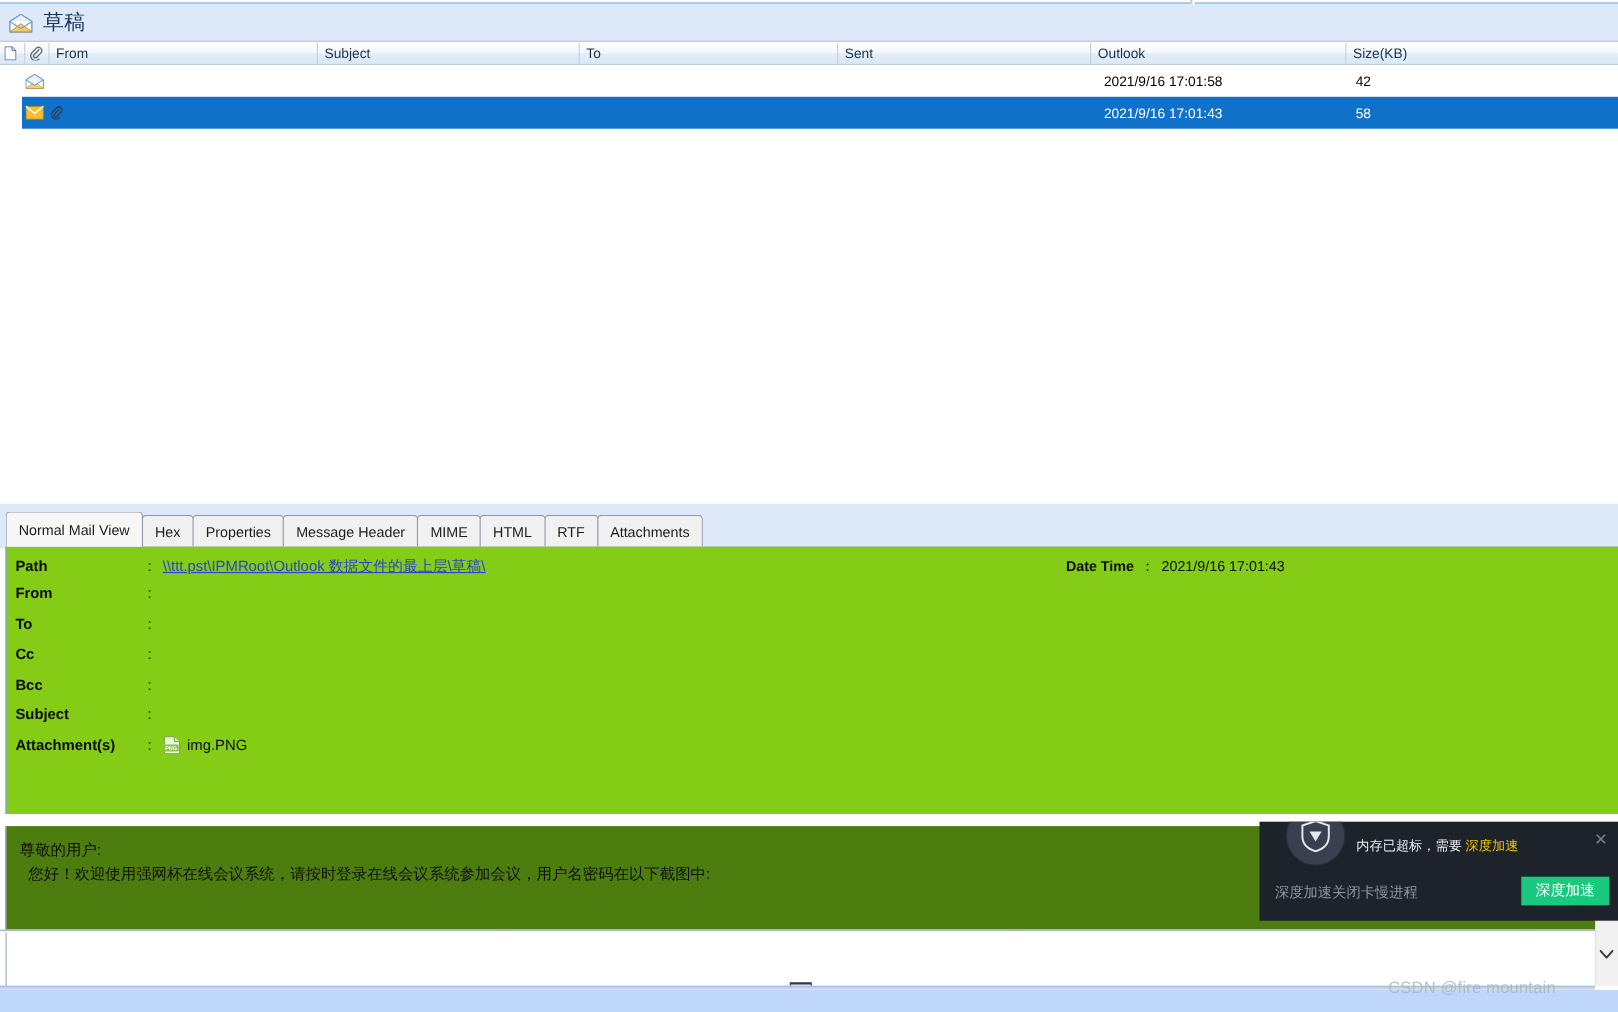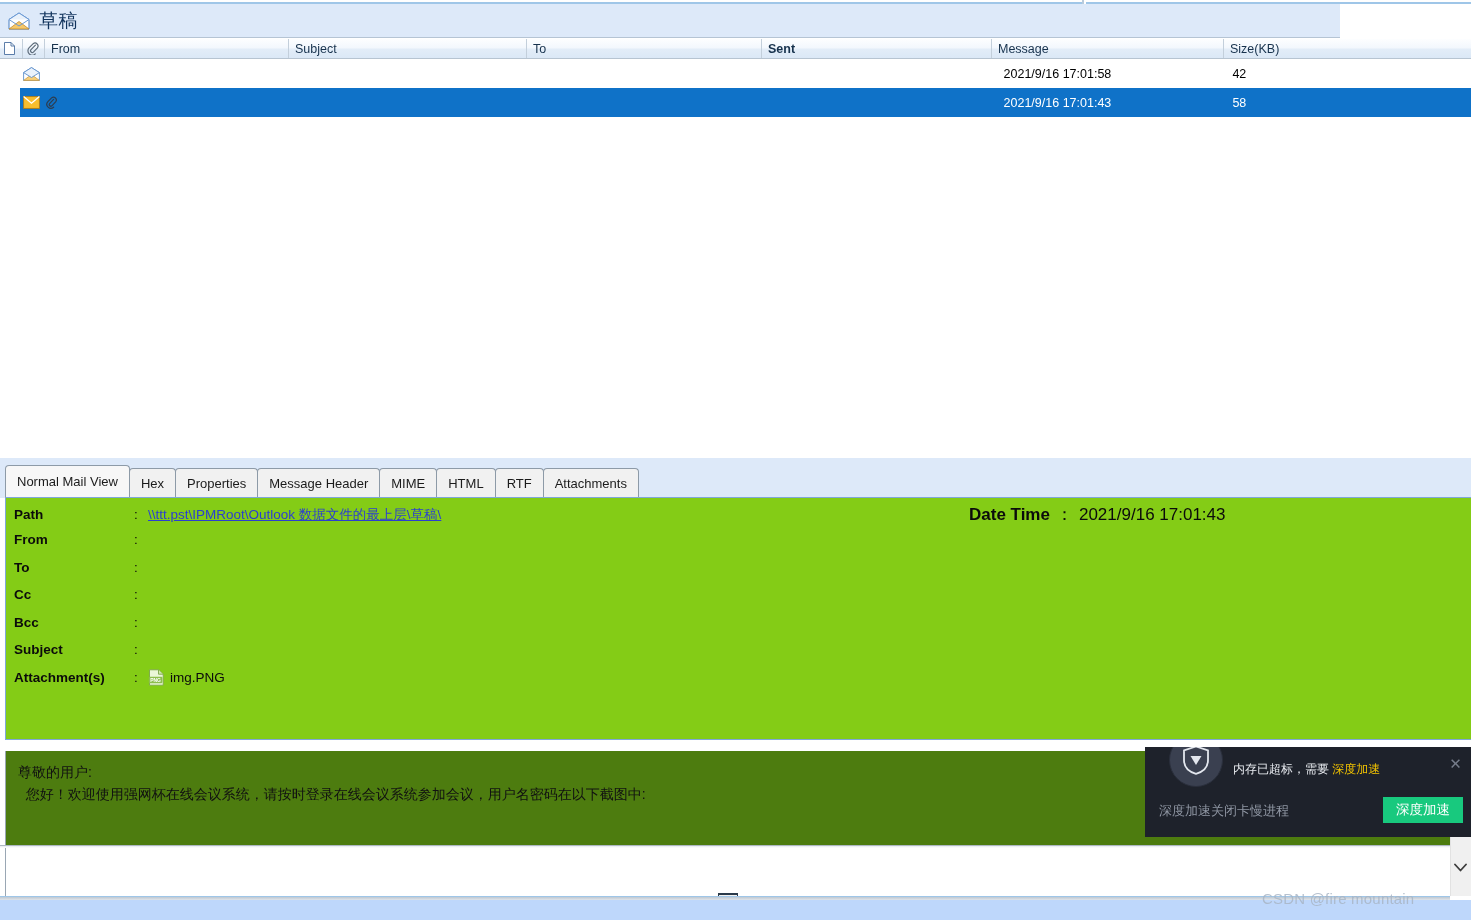--- a/index.html
+++ b/index.html
@@ -30,21 +30,21 @@
     position: absolute; left: 1086px; top: 2px; width: 385px; height: 2px;
     background: #9fc6e8;
   }
   .top-seam .tick {
     position: absolute; left: 1082px; top: 0px; width: 2px; height: 4px;
     background: #b9cbdc;
   }
 
   
   .folder-bar {
-    position: absolute; left: 0; top: 4px; width: 1340px; height: 34px;
+    position: absolute; left: 0; top: 4px; width: 1471px; height: 34px;
     background: #dde9f9;
     border-bottom: 1px solid #b5c4d4;
     box-sizing: border-box;
     display: flex; align-items: center;
   }
   .folder-icon { margin-left: 8px; width: 22px; height: 18px; display:block; }
   .folder-title {
     margin-left: 9px;
     font-size: 19px;
     color: #11335c;
@@ -69,21 +69,21 @@
     display: flex; align-items: center;
     height: 19px;
     overflow: hidden; white-space: nowrap;
   }
   .col + .col { border-left: 1px solid #c3cfdb; }
   .col-doc  { width: 22px; padding-left: 4px; }
   .col-clip { width: 22px; padding-left: 4px; }
   .col-from { width: 244px; }
   .col-subj { width: 238px; }
   .col-to   { width: 235px; }
-  .col-sent { width: 230px; font-weight: bold; }
+  .col-sent { width: 230px; }
   .col-recv { width: 232px; }
   .col-size { width: 248px; }
 
   .hdr-doc-icon { width: 11px; height: 13px; display:block; }
   .hdr-clip-icon { width: 12px; height: 13px; display:block; }
 
   
   .msg-list {
     position: absolute; left: 0; top: 59px; width: 1471px; height: 399px;
     background: #ffffff;
@@ -181,21 +181,21 @@
   .field-value { color: #0b0b0b; padding-left: 4px; white-space: nowrap; }
   .field-value a {
     color: #2b3fd0;
     text-decoration: underline;
   }
   .datetime-row {
     position: absolute;
     top: 3px; left: 963px;
     height: 27px;
     display: flex; align-items: center;
-    font-size: 17px;
+    font-size: 13px;
   }
   .dt-label { font-weight: bold; color: #0b0b0b; }
   .dt-colon { margin: 0 6px; color: #0b0b0b; }
   .dt-value { color: #0b0b0b; }
 
   .png-icon { width: 17px; height: 17px; display:block; margin-right: 5px; }
   .attach-val { display: flex; align-items: center; }
 
   
   .body-panel {
@@ -334,21 +334,21 @@
     </div>
     <div class="col col-clip">
       <svg class="hdr-clip-icon" viewBox="0 0 12 13">
         <path d="M8.4 3.2 L4.0 7.7 a1.7 1.7 0 0 0 2.4 2.4 L10.4 5.9 a3 3 0 0 0 -4.2 -4.2 L2.2 5.7 a4.3 4.3 0 0 0 6.1 6.1" fill="none" stroke="#5c6b7a" stroke-width="1.2" stroke-linecap="round"></path>
       </svg>
     </div>
     <div class="col col-from">From</div>
     <div class="col col-subj">Subject</div>
     <div class="col col-to">To</div>
     <div class="col col-sent">Sent</div>
-    <div class="col col-recv">Message</div>
+    <div class="col col-recv">Outlook</div>
     <div class="col col-size">Size(KB)</div>
   </div>
 
   <div class="msg-list">
 
     <div class="msg-row">
       <div class="cell c-doc">
         <svg class="env-open" viewBox="0 0 17 14">
           <path d="M0.6 5.6 L8.5 0.6 L16.4 5.6 L16.4 13.4 L0.6 13.4 Z" fill="#ffffff" stroke="#5d8fcb" stroke-width="0.9"></path>
           <path d="M0.6 13.4 L8.5 7.6 L16.4 13.4 Z" fill="#f7cf7a" stroke="#c79438" stroke-width="0.7"></path>

